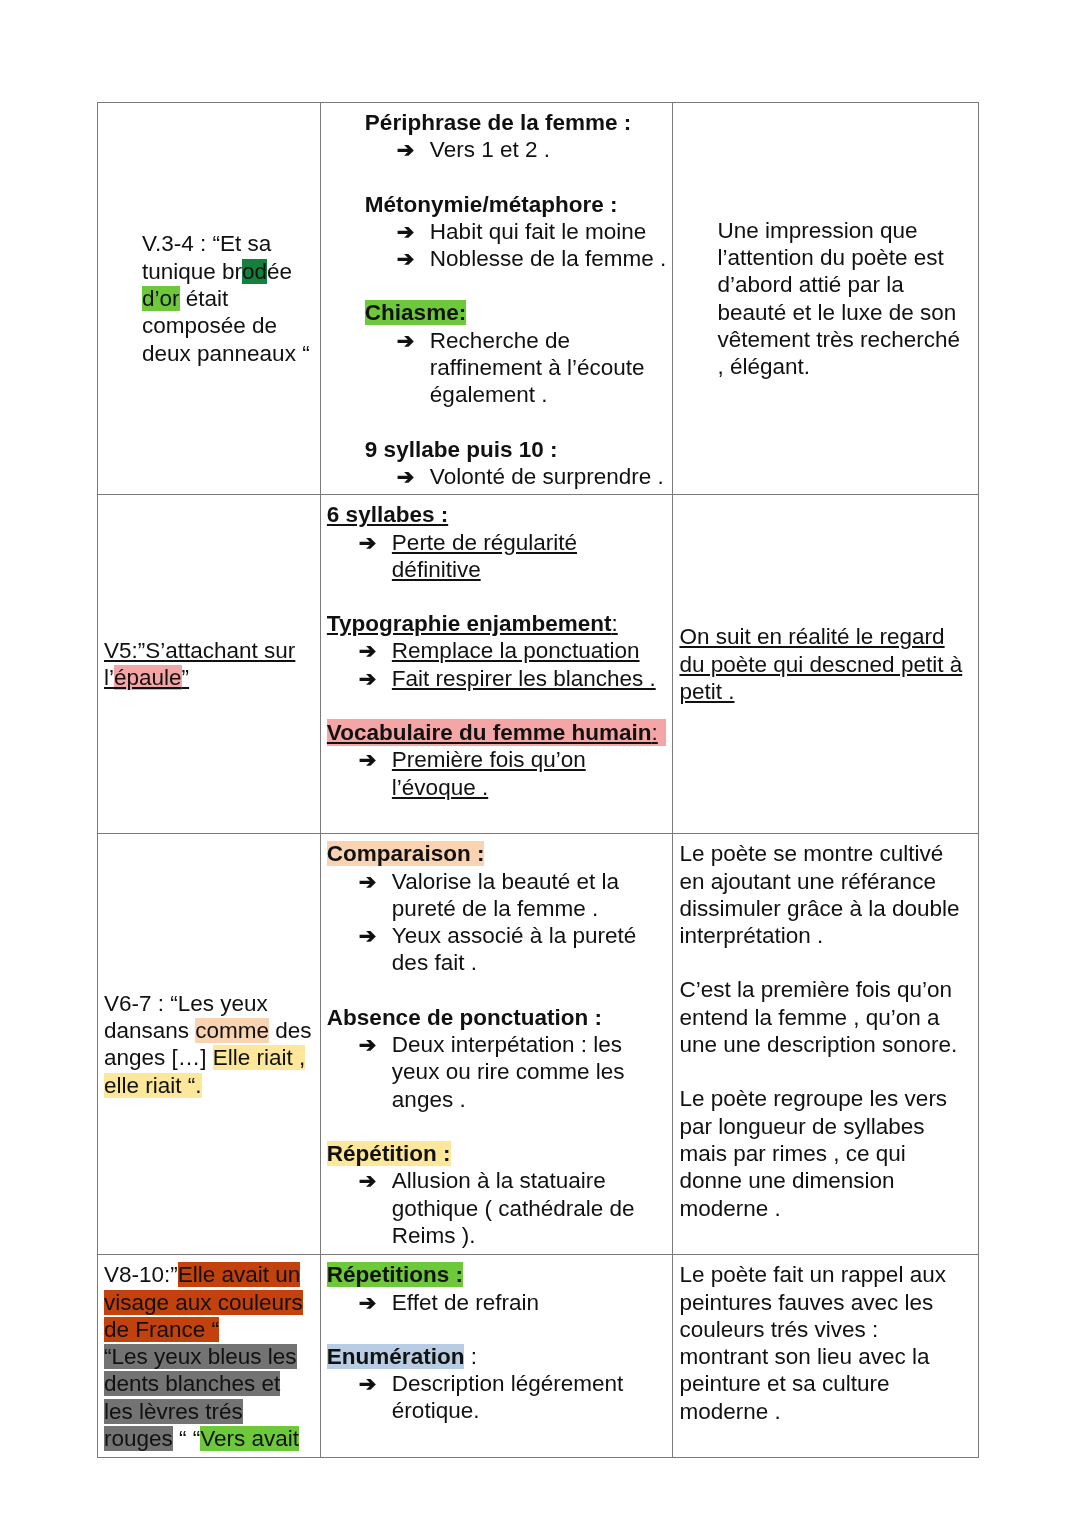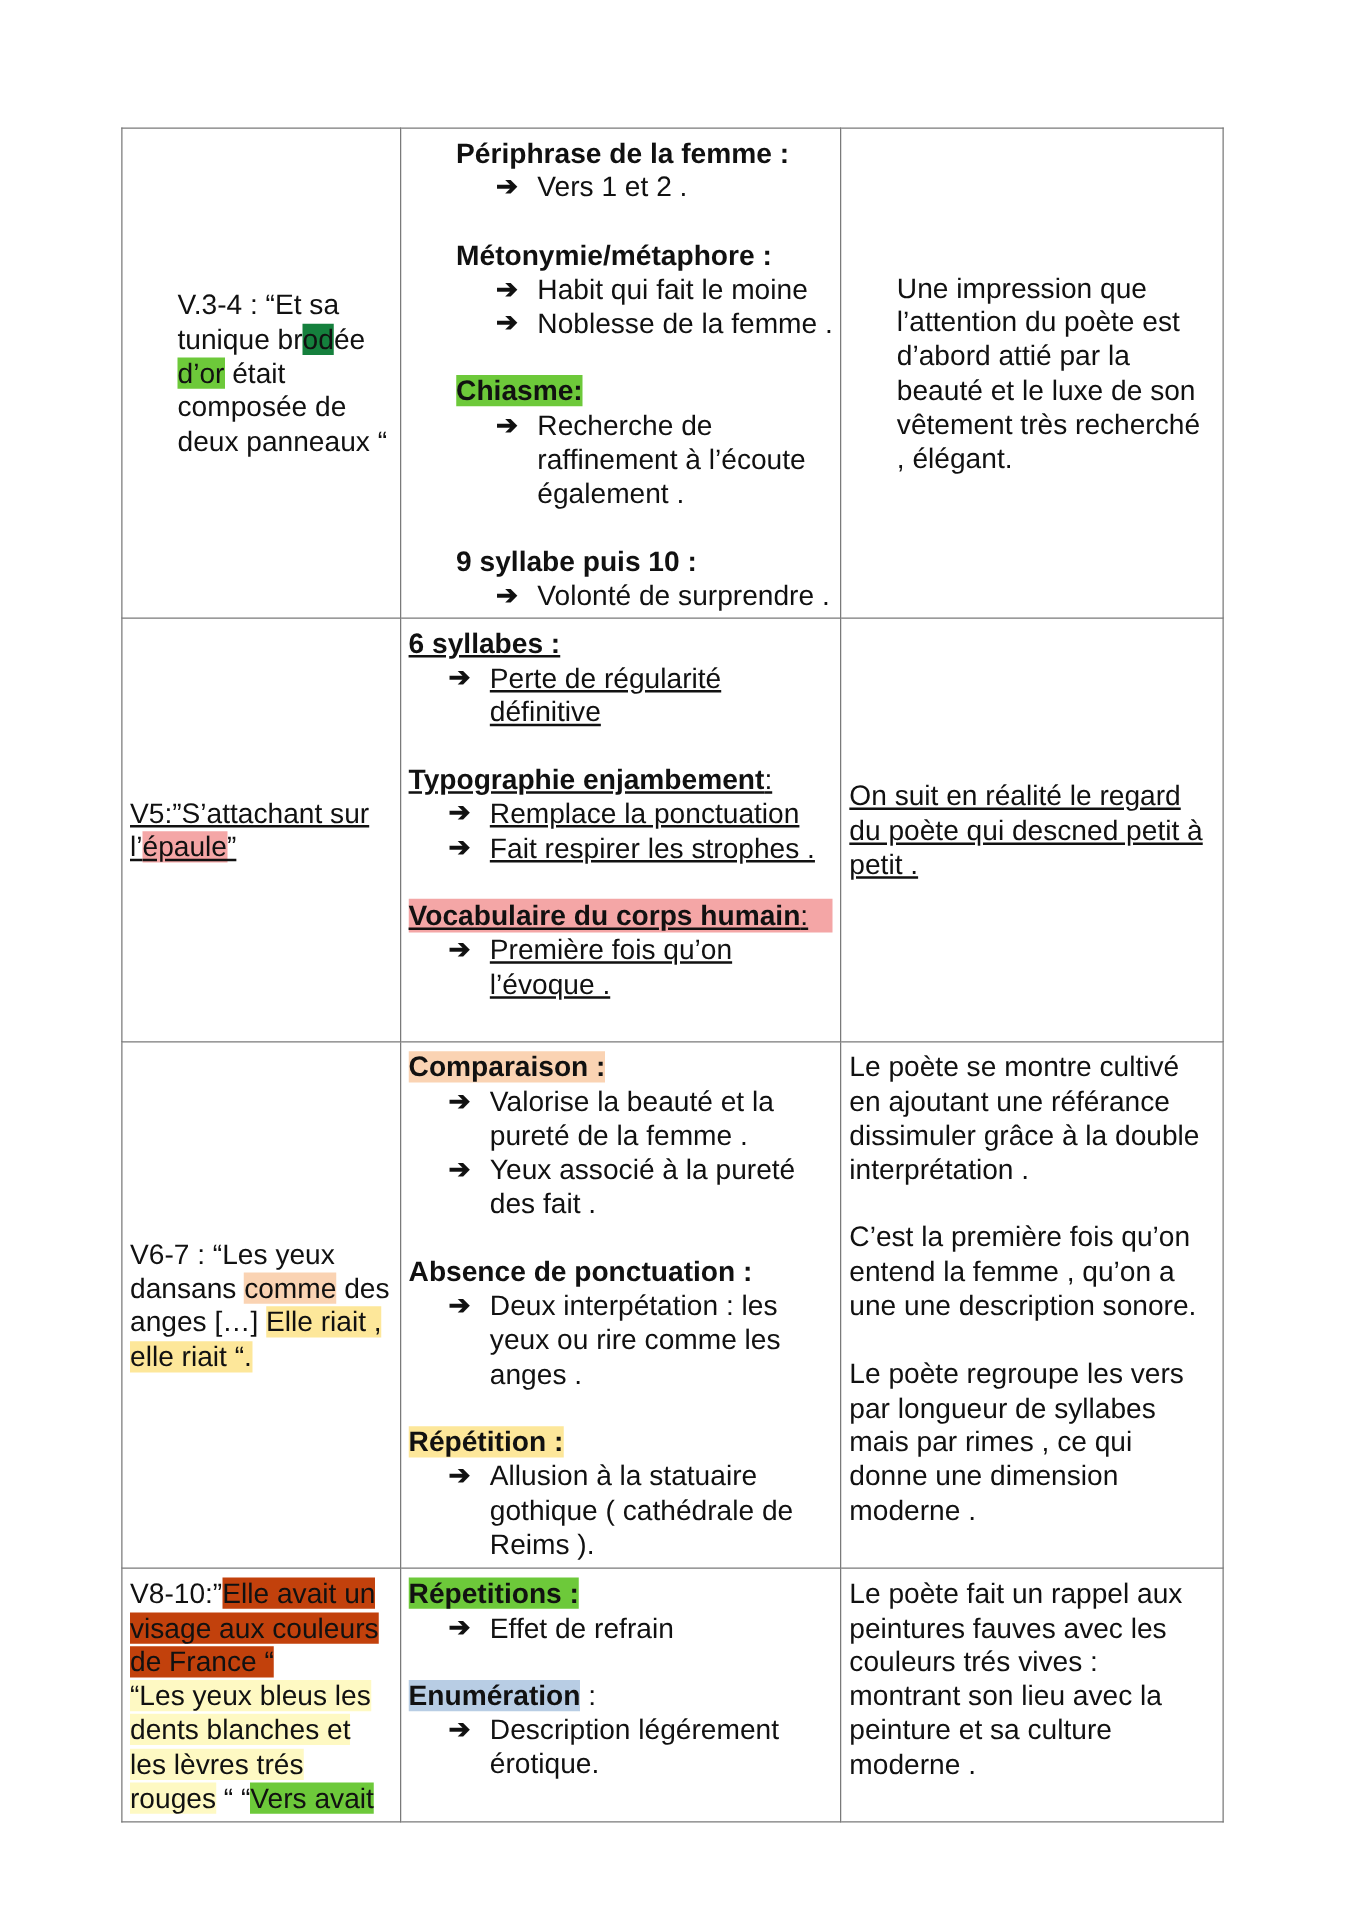--- a/index.html
+++ b/index.html
@@ -86,24 +86,24 @@
       </td>
       <td class="cell-analysis">
         <span class="heading">6 syllabes :</span>
         <ul class="bullets">
           <li><span class="arrow">➔</span><span>Perte de régularité définitive</span></li>
         </ul>
         <div class="gap"></div>
         <span class="heading"><span>Typographie enjambement</span><span style="font-weight:normal">:</span></span>
         <ul class="bullets">
           <li><span class="arrow">➔</span><span>Remplace la ponctuation</span></li>
-          <li><span class="arrow">➔</span><span>Fait respirer les strophes .</span></li>
+          <li><span class="arrow">➔</span><span>Fait respirer les blanches .</span></li>
         </ul>
         <div class="gap"></div>
-        <span class="heading" style="background:#f4a6a6"><span>Vocabulaire du corps humain</span><span style="font-weight:normal">:</span></span>
+        <span class="heading" style="background:#f4a6a6"><span>Vocabulaire du femme humain</span><span style="font-weight:normal">:</span></span>
         <ul class="bullets">
           <li><span class="arrow">➔</span><span>Première fois qu’on l’évoque .</span></li>
         </ul>
       </td>
       <td>
         <div>On suit en réalité le regard du poète qui descned petit à petit .</div>
       </td>
     </tr>
 
     <tr class="row3">
@@ -131,21 +131,21 @@
         <div>Le poète se montre cultivé en ajoutant une référance dissimuler grâce à la double interprétation .</div>
         <div class="para-gap"></div>
         <div>C’est la première fois qu’on entend la femme , qu’on a une une description sonore.</div>
         <div class="para-gap"></div>
         <div>Le poète regroupe les vers par longueur de syllabes mais par rimes , ce qui donne une dimension moderne .</div>
       </td>
     </tr>
 
     <tr class="row4">
       <td class="cell-analysis">
-        <span>V8-10:”</span><span class="hl" style="background:#c2410c">Elle avait un visage aux couleurs de France “</span><br><span class="hl" style="background:#fef9c3">“Les yeux bleus les dents blanches et les lèvres trés rouges</span><span> “ “</span><span class="hl" style="background:#6dc93a">Vers avait</span>
+        <span>V8-10:”</span><span class="hl" style="background:#c2410c">Elle avait un visage aux couleurs de France “</span><br><span class="hl" style="background:#737373">“Les yeux bleus les dents blanches et les lèvres trés rouges</span><span> “ “</span><span class="hl" style="background:#6dc93a">Vers avait</span>
       </td>
       <td class="cell-analysis">
         <span class="heading"><span class="hl" style="background:#6dc93a">Répetitions :</span></span>
         <ul class="bullets">
           <li><span class="arrow">➔</span><span>Effet de refrain</span></li>
         </ul>
         <div class="gap"></div>
         <span class="heading"><span class="hl" style="background:#b8cde4">Enumération</span><span style="font-weight:normal"> :</span></span>
         <ul class="bullets">
           <li><span class="arrow">➔</span><span>Description légérement érotique.</span></li>

